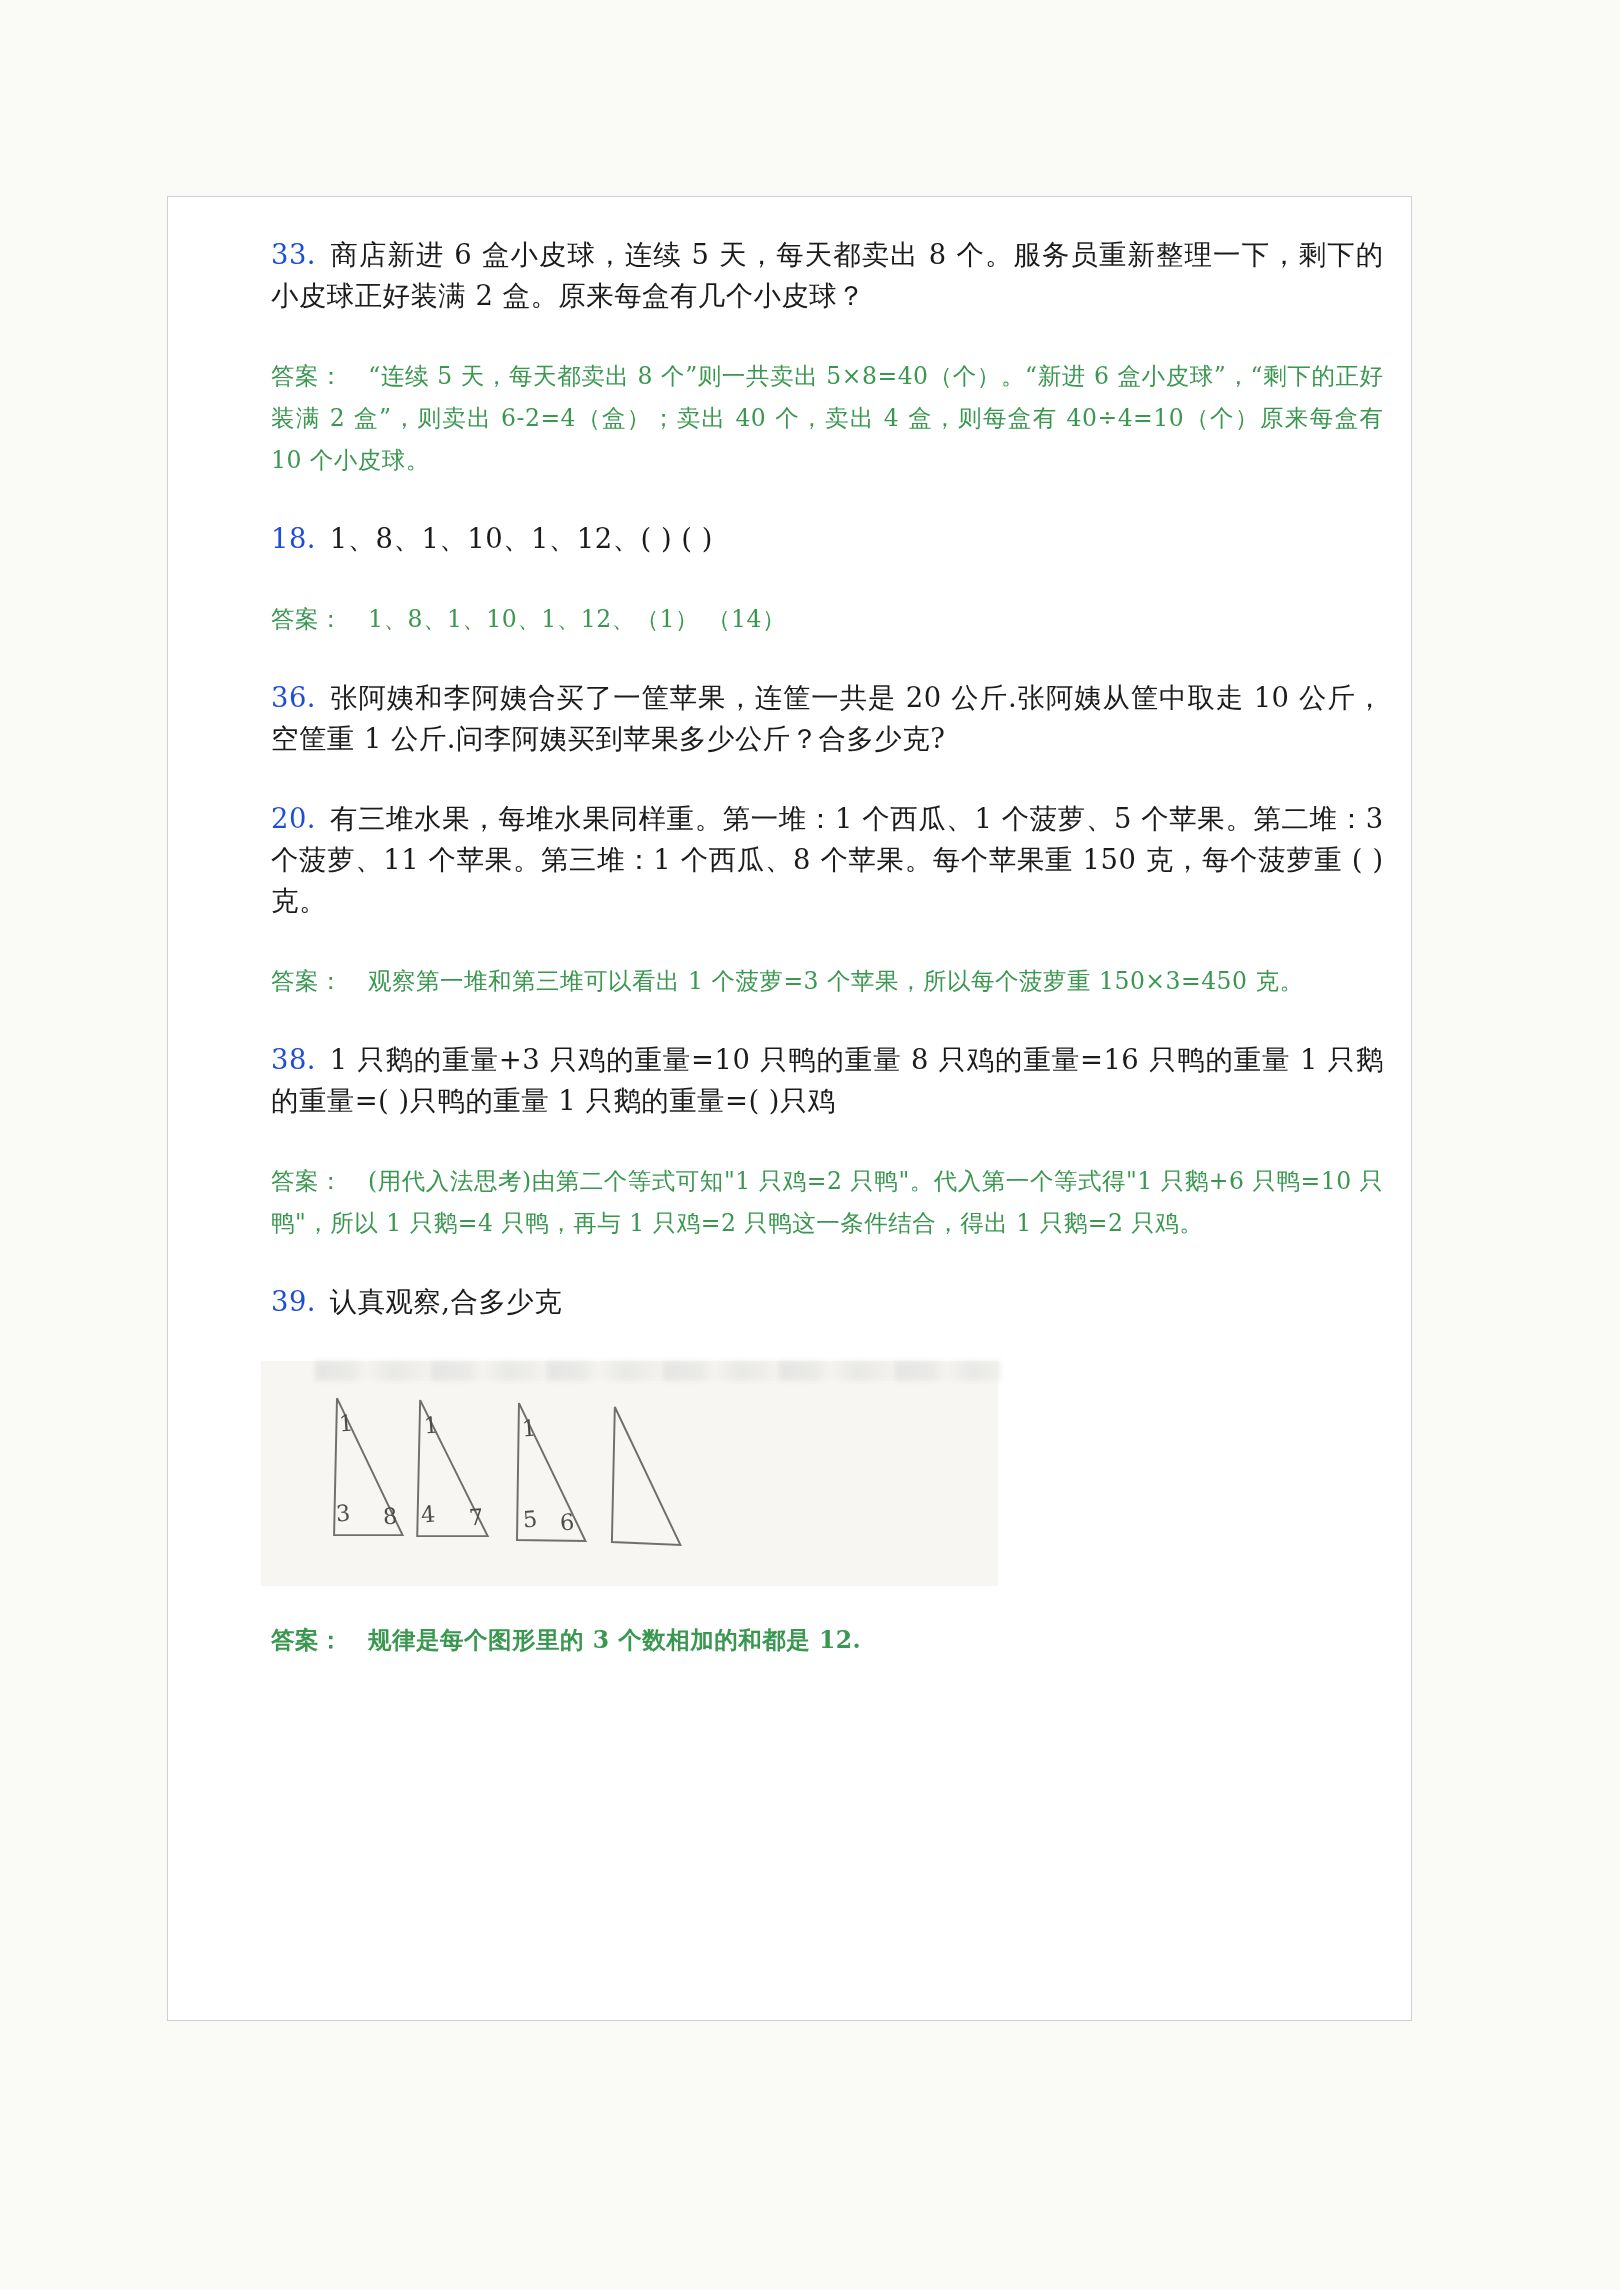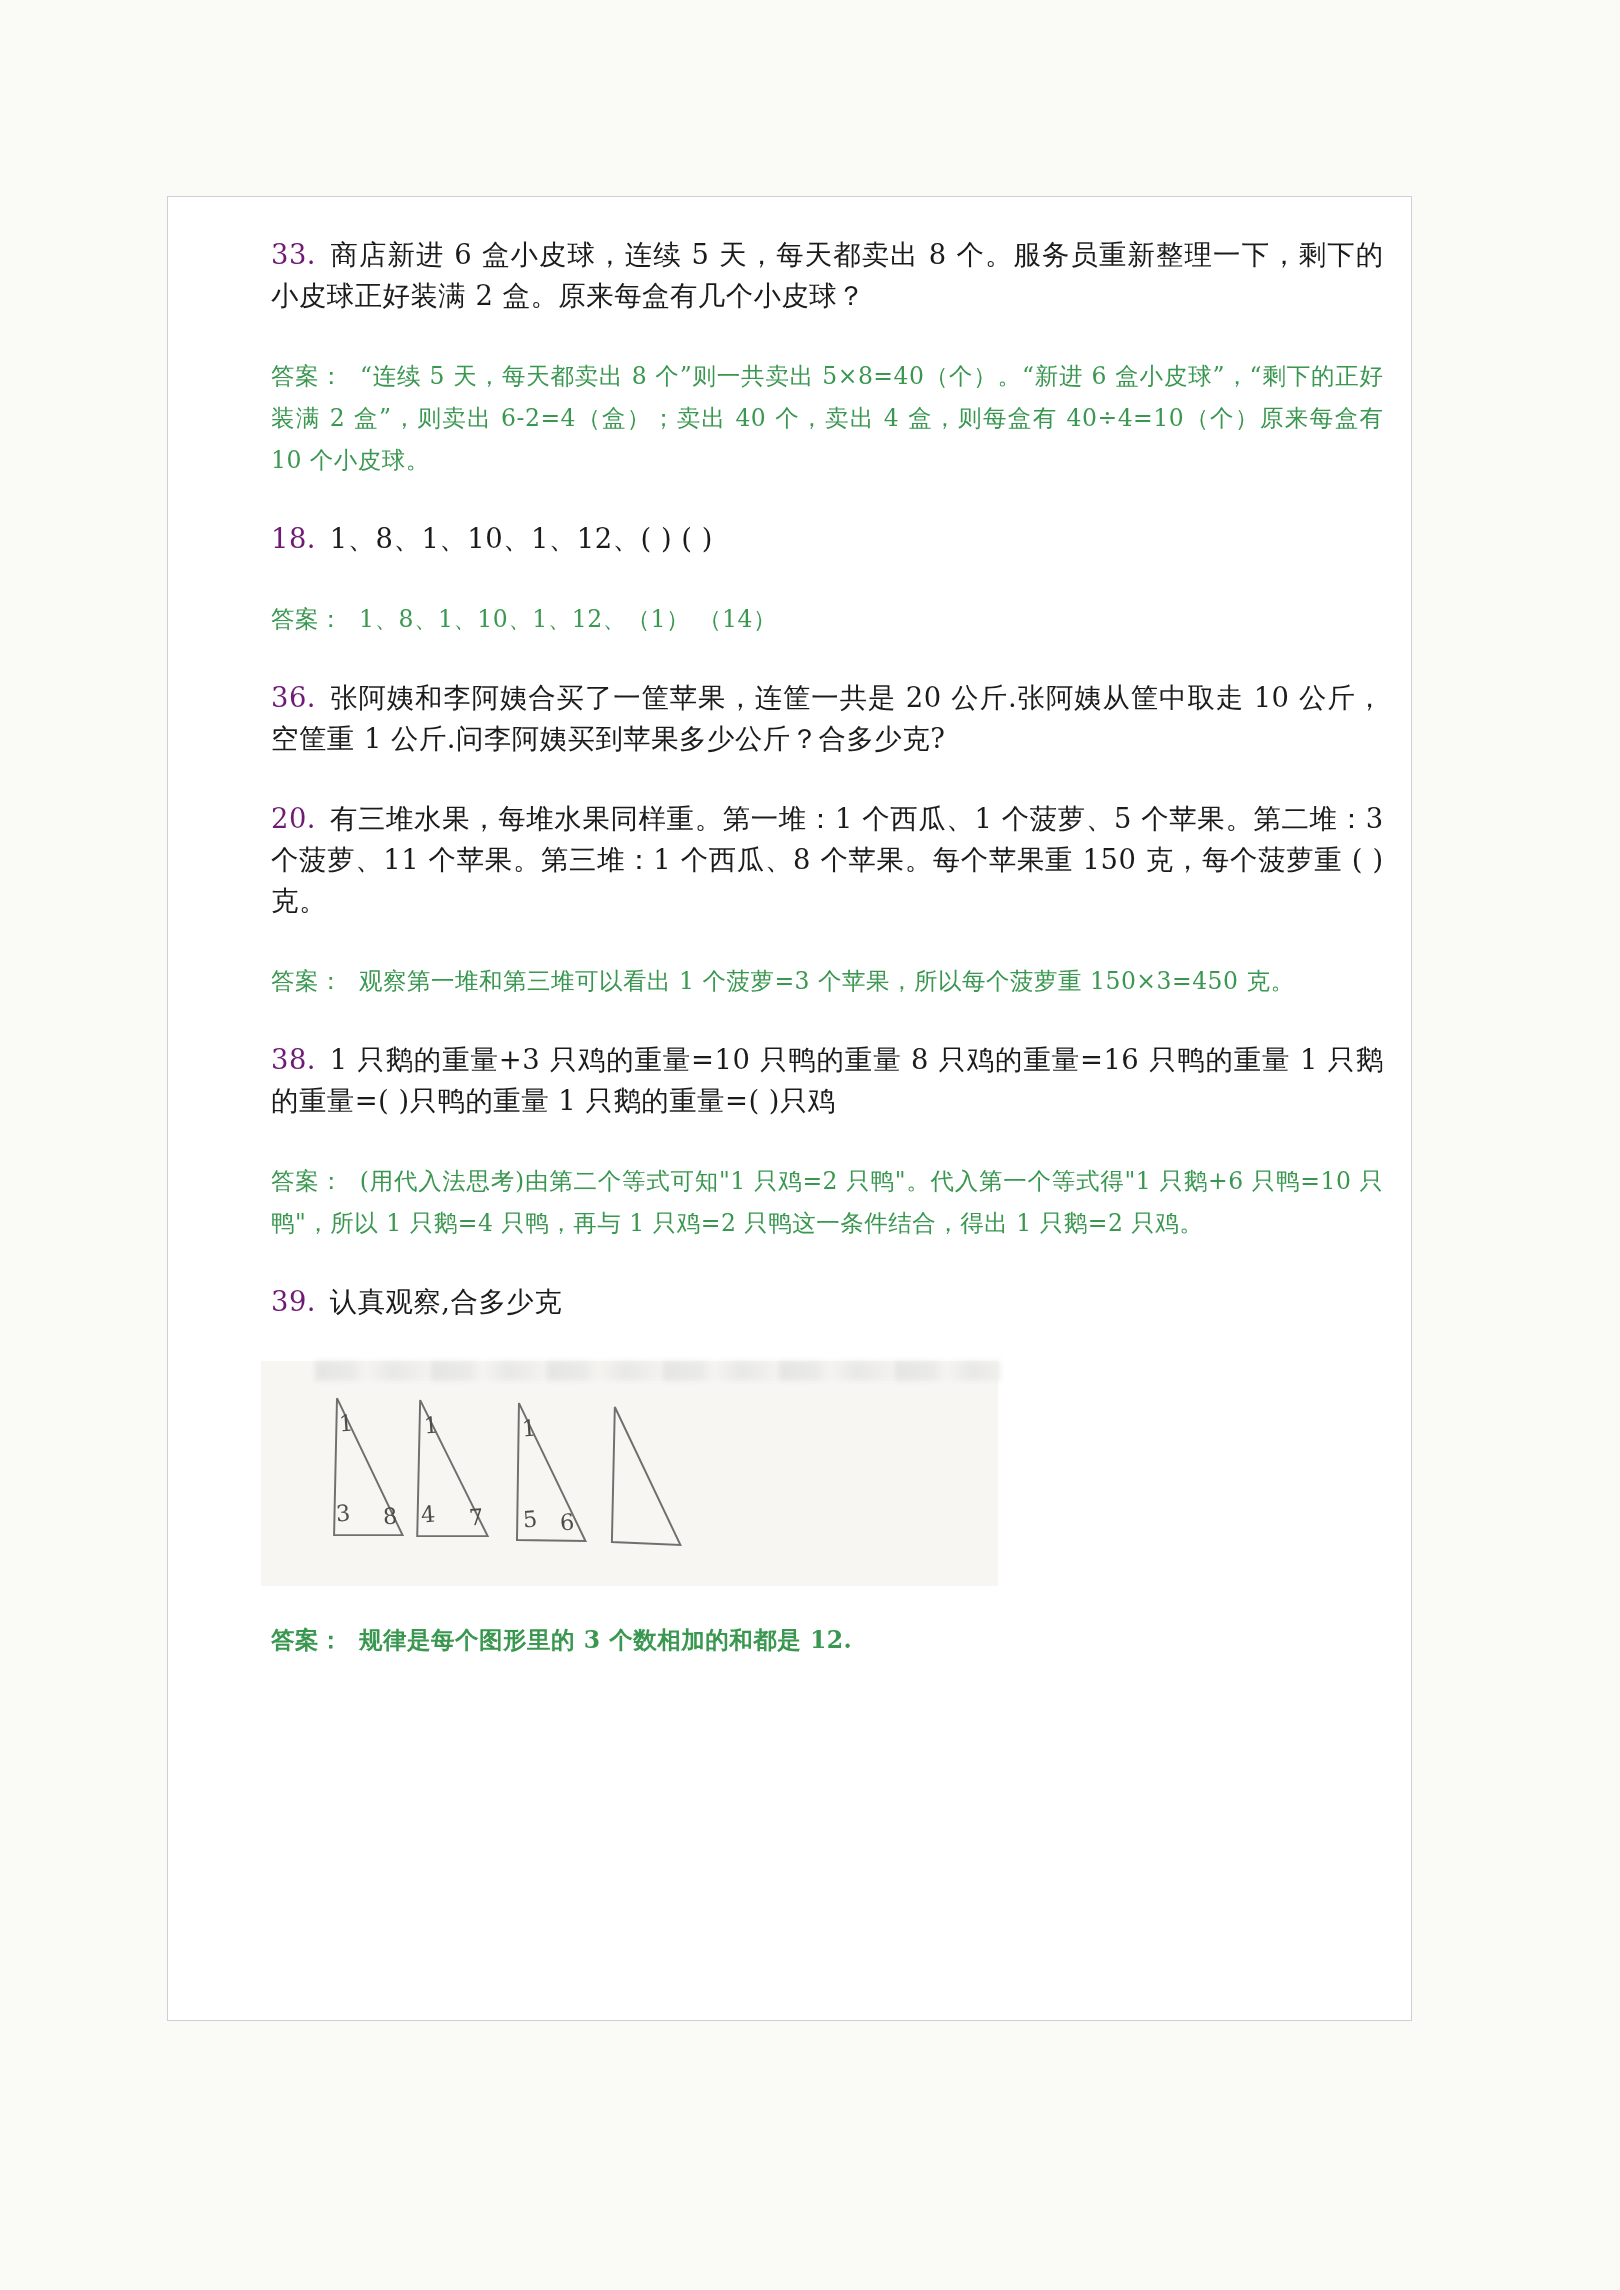--- a/index.html
+++ b/index.html
@@ -25,33 +25,33 @@
   }
   .q {
     font-size: 27.4px;
     line-height: 41px;
     color: #1b1b1b;
     text-align: justify;
     margin-bottom: 39px;
     letter-spacing: 0.5px;
   }
   .qnum {
-    color: #701a75;
+    color: #1d4ed8;
     margin-right: 13.7px;
     margin-top: 24px;
   }
   .a {
     font-size: 23.5px;
     line-height: 42px;
     color: #3a9750;
     text-align: justify;
     margin-bottom: 37px;
     letter-spacing: 0.5px;
   }
-  .a .alabel { margin-right: 16px; }
+  .a .alabel { margin-right: 25px; }
   .figure {
     position: relative;
     width: 737px;
     height: 225px;
     margin: 3.9px 0 33px -9.8px;
     background: #f7f6f3;
   }
   .figure .watermark {
     position: absolute;
     left: 54px; top: 0;

